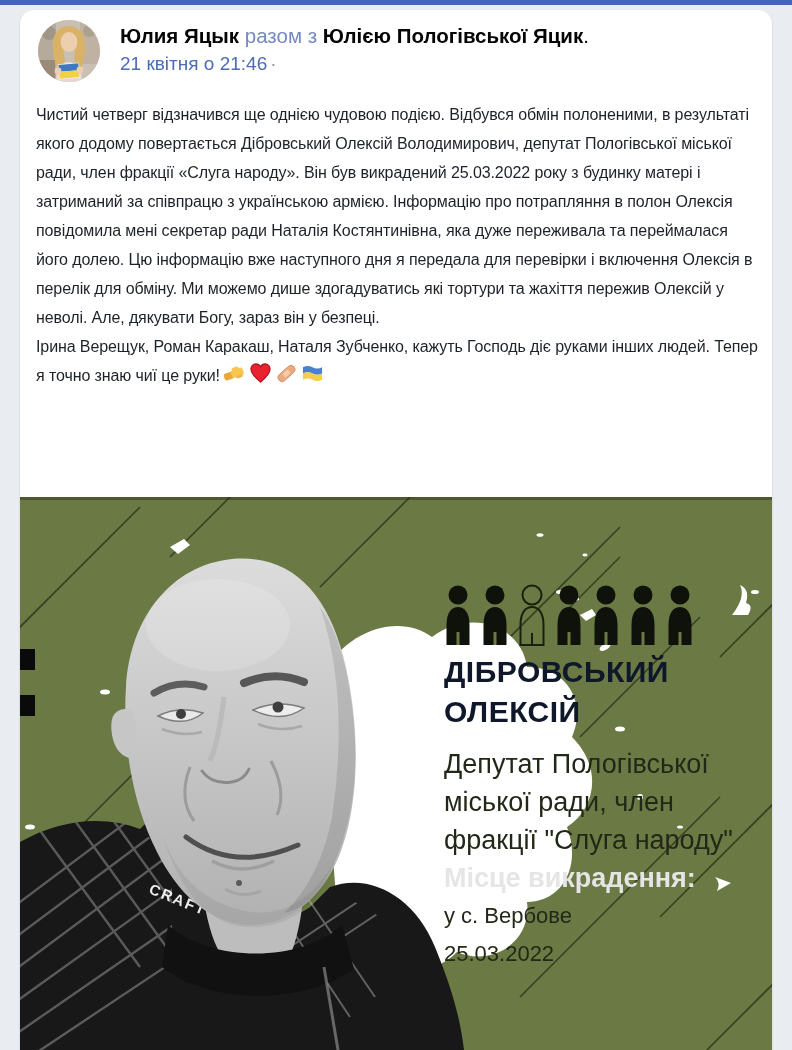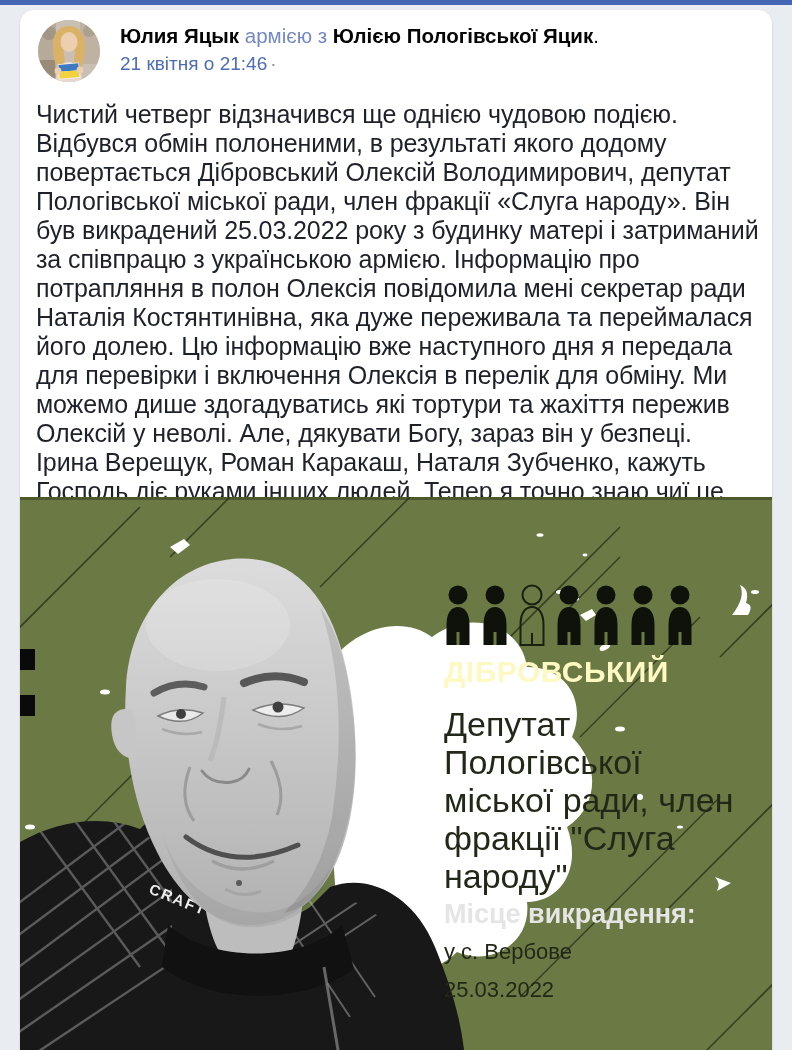--- a/index.html
+++ b/index.html
@@ -22,31 +22,31 @@
   .avatar svg { display:block; }
   .meta { margin-left:20px; padding-top:1px; }
   .nameline { font-size:20.5px; line-height:29px; color:#050505; }
   .nameline .bold { font-weight:bold; cursor:pointer; }
   .nameline .link { color:#7488c4; }
   .timeline { font-size:19px; line-height:27px; color:#4d6cb5; }
   .timeline .time { cursor:pointer;margin-top:28px; }
   .timeline .middot { color:#8a8d91; margin-left:3px; }
   .body-text {
     position:absolute; top:90px; left:16px; width:724px;
-    font-size:25px; line-height:29px; color:#1d2129; letter-spacing:-0.1px;
+    font-size:16px; line-height:29px; color:#1d2129; letter-spacing:-0.1px;
   }
   .emoji { display:inline-block; width:23px; height:23px; vertical-align:-4px; margin-left:3px; }
   .poster {
     position:absolute; top:487px; left:0; width:752px; height:553px;
     overflow:hidden; background:#6b7a44; cursor:pointer;
   }
   .poster svg.art { position:absolute; top:0; left:0; }
   .ptext { position:absolute; left:424px; top:155px; width:322px; pointer-events:none; }
-  .ptitle { font-size:30px; font-weight:800; line-height:40px; letter-spacing:.5px; color:#fef9c3; }
-  .psub { margin-top:13px; font-size:34px; line-height:38px; color:#222818; }
+  .ptitle { font-size:30px; font-weight:800; line-height:40px; letter-spacing:.5px; color:#0f172a; }
+  .psub { margin-top:13px; font-size:27px; line-height:38px; color:#222818; }
   .plabel { font-size:27px; line-height:38px; font-weight:bold; color:#e5e5e5; }
   .pdark { font-size:22px; line-height:38px; color:#222818; }
 </style>
 </head>
 <body>
 
 <div class="topbar"></div>
 
 <div class="card">
 
@@ -67,21 +67,21 @@
           <rect x="21" y="44" width="20" height="7" fill="#3e7ac2"></rect>
           <rect x="21" y="51" width="20" height="7" fill="#f2d23f"></rect>
         </g>
         <circle cx="20" cy="51" r="3.4" fill="#ebcfae"></circle>
         <circle cx="42" cy="50" r="3.4" fill="#ebcfae"></circle>
       </svg>
     </div>
     <div class="meta">
       <div class="nameline">
         <span class="bold">Юлия Яцык</span>
-        <span class="link">армією з</span>
+        <span class="link">разом з</span>
         <span class="bold">Юлією Пологівської Яцик</span><span>.</span>
       </div>
       <div class="timeline">
         <span class="time">21 квітня о 21:46</span><span class="middot">·</span>
       </div>
     </div>
   </div>
 
   <div class="body-text">
     <span>Чистий четверг відзначився ще однією чудовою подією. Відбувся обмін полоненими, в результаті якого додому повертається Дібровський Олексій Володимирович, депутат Пологівської міської ради, член фракції «Слуга народу». Він був викрадений 25.03.2022 року з будинку матері і затриманий за співпрацю з українською армією. Інформацію про потрапляння в полон Олексія повідомила мені секретар ради Наталія Костянтинівна, яка дуже переживала та переймалася його долею. Цю інформацію вже наступного дня я передала для перевірки і включення Олексія в перелік для обміну. Ми можемо дише здогадуватись які тортури та жахіття пережив Олексій у неволі. Але, дякувати Богу, зараз він у безпеці.</span><br>
@@ -256,20 +256,21 @@
             <circle cx="15" cy="10" r="9.5" fill="#0e120a"></circle>
             <path d="M3.5,60 V40 C3.5,27 9,22 15,22 C21,22 26.5,27 26.5,40 V60 Z" fill="#0e120a"></path>
             <line x1="15" y1="47" x2="15" y2="60" stroke="#6b7a44" stroke-width="3"></line>
           </g>
       </g>
     </svg>
 
     <div class="ptext">
       <div class="ptitle">
         <div>ДІБРОВСЬКИЙ</div>
+        <div>ОЛЕКСІЙ</div>
       </div>
       <div class="psub">
         <div>Депутат Пологівської</div>
         <div>міської ради, член</div>
         <div>фракції "Слуга народу"</div>
       </div>
       <div class="plabel">Місце викрадення:</div>
       <div class="pdark">у с. Вербове</div>
       <div class="pdark">25.03.2022</div>
     </div>

